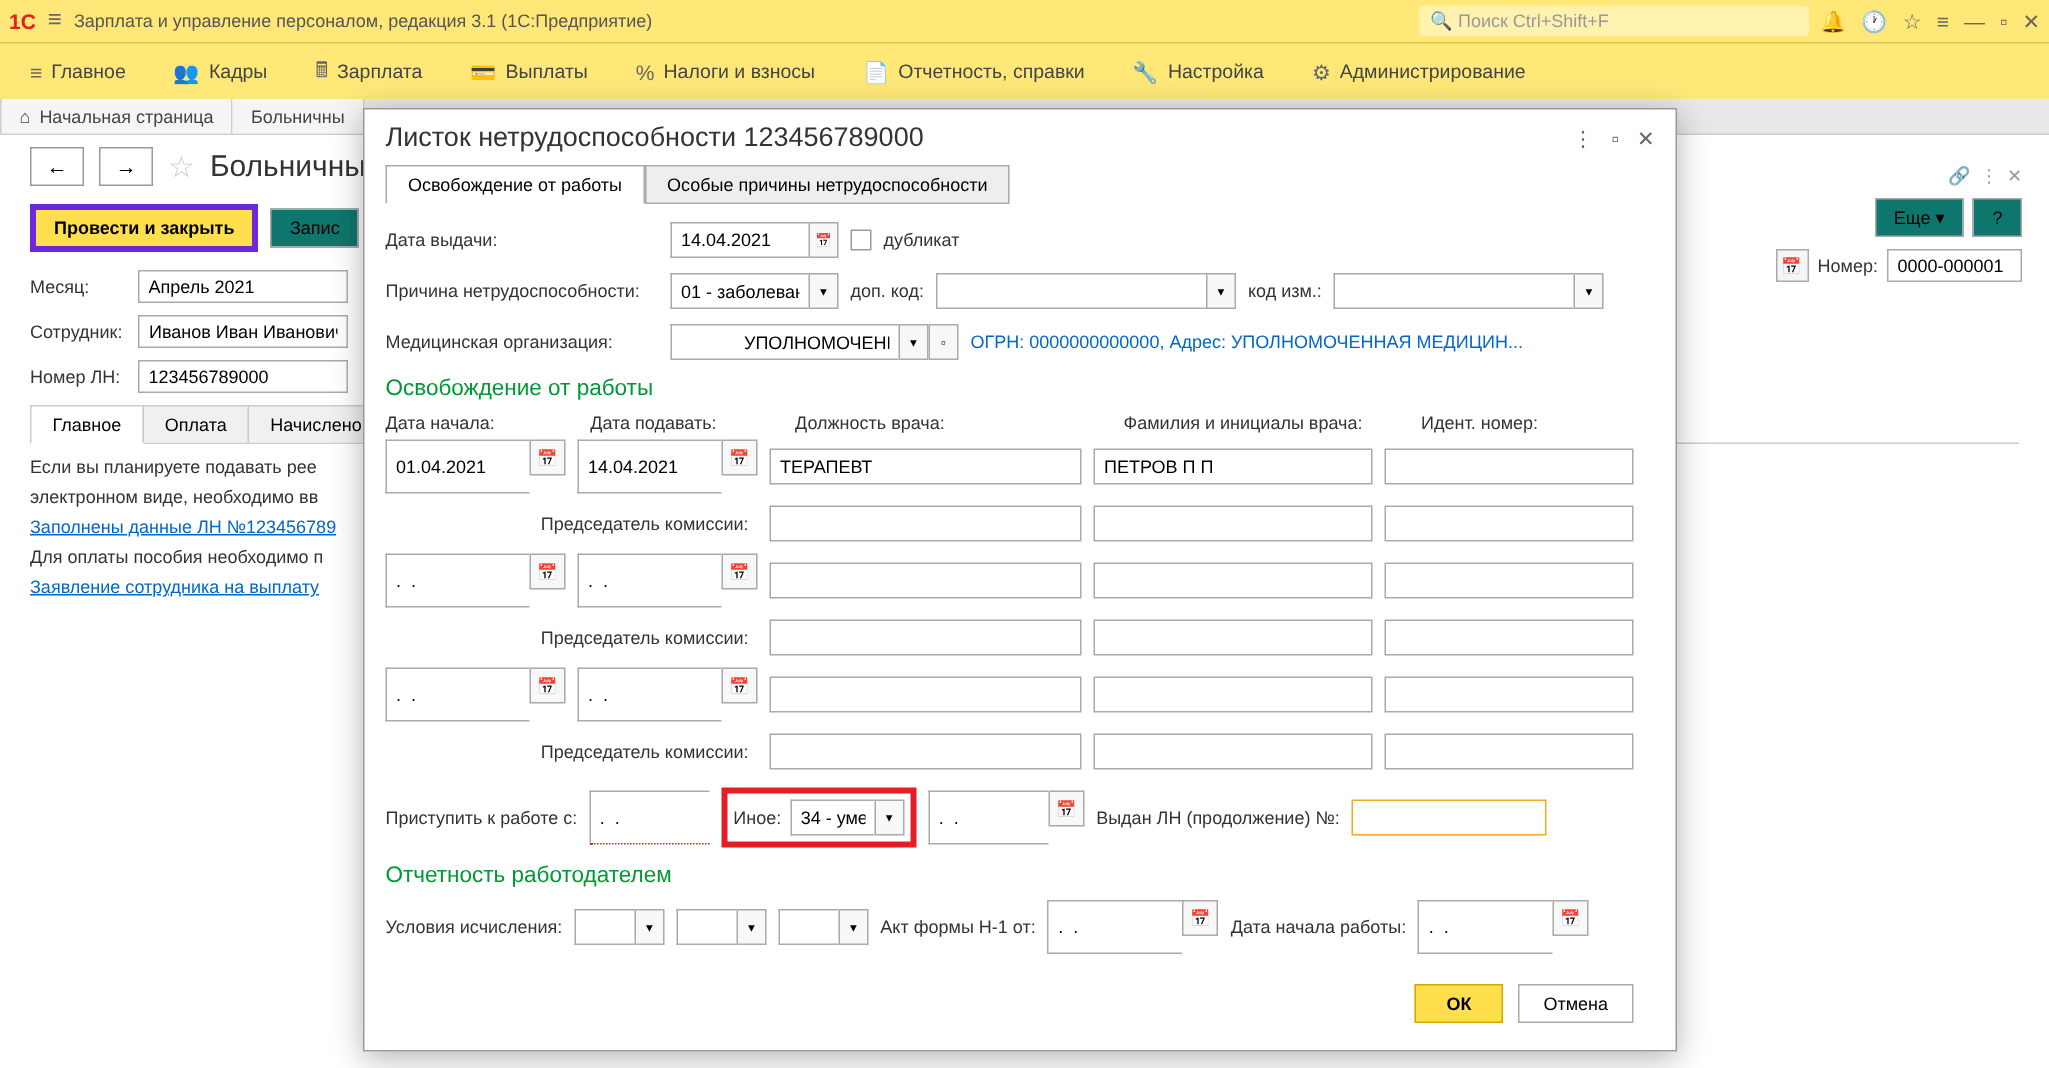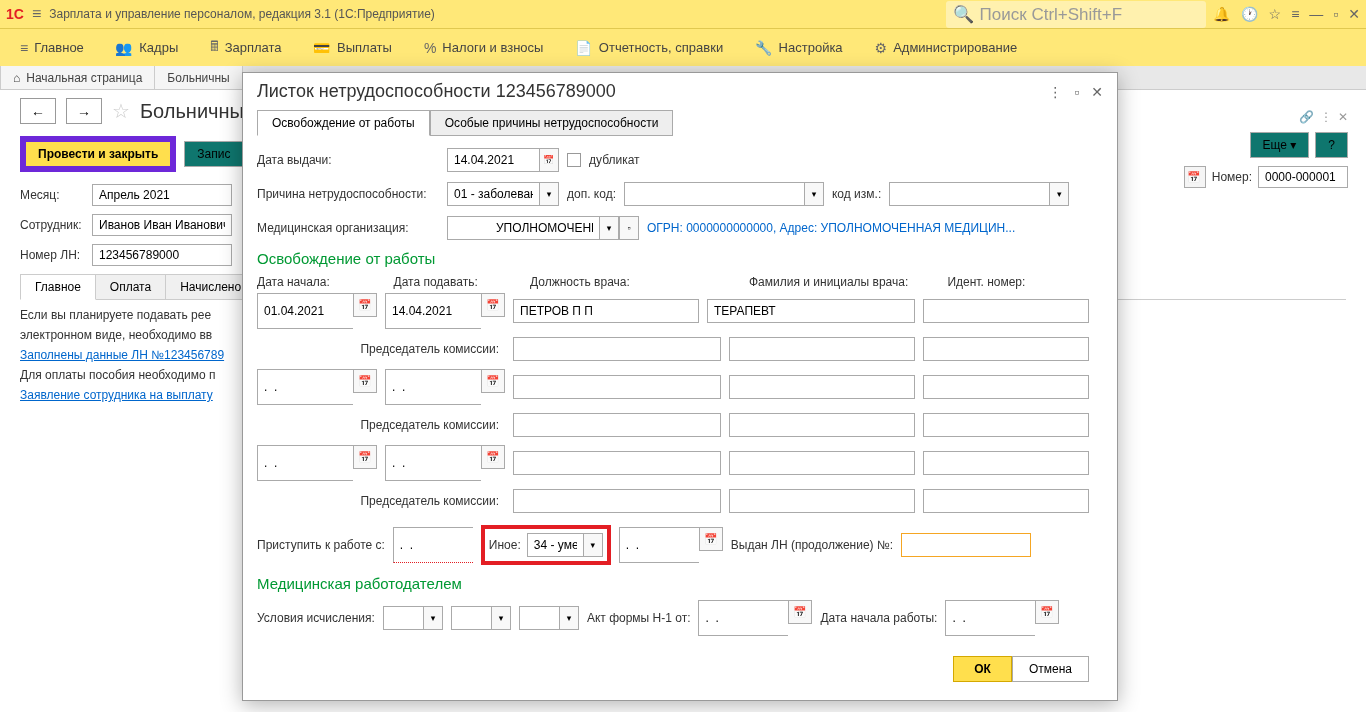--- a/index.html
+++ b/index.html
@@ -2,40 +2,40 @@
 <html><head>
 <meta charset="utf-8">
 <style>
 * { box-sizing: border-box; margin: 0; padding: 0; font-family: Arial, sans-serif; }
 body { background: #fff; font-size: 12px; overflow: hidden; width: 1366px; height: 712px; }
 
 .titlebar { background: #ffe878; height: 28px; display: flex; align-items: center; padding: 0 6px; gap: 8px; }
 .logo-1c { color: #e31e24; font-weight: bold; font-size: 14px; }
 .hamburger { cursor: pointer; font-size: 16px; color: #666; }
 .app-title { color: #555; font-size: 12px; }
-.search-box { margin-left: auto; background: rgba(255,255,255,0.4); border-radius: 3px; padding: 3px 8px; width: 260px; color: #999; font-size: 17px; }
+.search-box { margin-left: auto; background: rgba(255,255,255,0.4); border-radius: 3px; padding: 3px 8px; width: 260px; color: #999; font-size: 12px; }
 .titlebar-icons { display: flex; gap: 10px; color: #666; font-size: 14px; }
 .titlebar-icons span { cursor: pointer; }
 
 .menubar { background: #ffe878; height: 38px; display: flex; align-items: center; padding: 0 20px; gap: 32px; border-top: 1px solid #e0c850; }
 .menu-item { display: flex; align-items: center; gap: 6px; color: #444; font-size: 13px; cursor: pointer; }
 .menu-icon { color: #666; font-size: 14px; }
 
 .tabs-row { background: #e8e8e8; height: 24px; display: flex; align-items: stretch; border-bottom: 1px solid #ccc; }
 .tab { padding: 4px 12px; border-right: 1px solid #ccc; display: flex; align-items: center; gap: 6px; font-size: 12px; color: #444; cursor: pointer; background: #f5f5f5; }
 .tab.first { border-left: 1px solid #ccc; }
 .home-icon { font-size: 12px; }
 
 .page-header { display: flex; align-items: center; padding: 8px 20px; gap: 10px; }
 .nav-btn { border: 1px solid #999; background: #fff; padding: 4px 10px; font-size: 14px; cursor: pointer; }
 .star { color: #ccc; font-size: 20px; }
 .page-title { font-size: 20px; color: #333; font-weight: normal; }
 
 .toolbar { display: flex; align-items: center; padding: 4px 20px; gap: 8px; }
-.btn-primary { background: #ffdf4d; border: 6px solid #6d28d9; padding: 5px 12px; font-size: 12px; font-weight: bold; cursor: pointer; }
+.btn-primary { background: #ffdf4d; border: 4px solid #6d28d9; padding: 5px 12px; font-size: 12px; font-weight: bold; cursor: pointer; }
 .btn { background: #0f766e; border: 1px solid #aaa; padding: 5px 12px; font-size: 12px; cursor: pointer; }
 
 .form-area { padding: 8px 20px; }
 .form-row { display: flex; align-items: center; gap: 8px; margin-bottom: 8px; }
 .form-label { font-size: 12px; color: #333; min-width: 64px; }
 .form-input { border: 1px solid #aaa; padding: 3px 6px; font-size: 12px; background: #fff; height: 22px; }
 .date-btn { border: 1px solid #aaa; background: #f5f5f5; width: 22px; height: 22px; cursor: pointer; font-size: 11px; }
 
 .sub-tabs { display: flex; border-bottom: 1px solid #ccc; margin: 8px 0; }
 .sub-tab { padding: 5px 14px; border: 1px solid #ccc; border-bottom: none; margin-right: -1px; font-size: 12px; cursor: pointer; background: #f0f0f0; }
@@ -76,21 +76,21 @@
 .col-id { width: 166px; }
 .date-cell { display: flex; }
 .date-cell input { border: 1px solid #aaa; border-right: none; padding: 3px 6px; height: 36px; width: 96px; font-size: 12px; }
 .date-cell button { border: 1px solid #aaa; background: #f8f8f8; width: 24px; height: 24px; cursor: pointer; font-size: 11px; }
 .text-cell { border: 1px solid #aaa; height: 24px; padding: 3px 6px; font-size: 12px; }
 .chairman-label { font-size: 12px; color: #333; text-align: right; padding-right: 6px; }
 
 .highlight-box { border: 4px solid #e31e24; padding: 4px; display: inline-flex; align-items: center; gap: 6px; }
 .yellow-input { border: 1px solid #f5a623; height: 24px; width: 130px; padding: 3px 6px; background: #fff; }
 
-.modal-footer { display: flex; justify-content: flex-end; padding: 10px 14px 4px; }
+.modal-footer { display: flex; justify-content: flex-end; gap: 10px; padding: 10px 14px 4px; }
 .btn-ok { background: #ffdf4d; border: 1px solid #d4a800; padding: 5px 20px; font-size: 12px; font-weight: bold; cursor: pointer; }
 .btn-cancel { background: #fff; border: 1px solid #aaa; padding: 5px 16px; font-size: 12px; cursor: pointer; }
 
 .right-panel { position: absolute; right: 18px; top: 110px; display: flex; flex-direction: column; gap: 8px; align-items: flex-end; }
 .right-row { display: flex; align-items: center; gap: 6px; }
 </style>
 </head>
 <body>
 
 <div class="titlebar">
@@ -275,22 +275,22 @@
 
     <div class="grid-row">
       <div class="date-cell col-date">
           <input value="01.04.2021" style="">
           <button>📅</button>
         </div>
       <div class="date-cell col-date">
           <input value="14.04.2021" style="">
           <button>📅</button>
         </div>
+      <input class="text-cell col-pos" value="ТЕРАПЕВТ" style="">
       <input class="text-cell col-name" value="ПЕТРОВ П П" style="">
-      <input class="text-cell col-pos" value="ТЕРАПЕВТ" style="">
       <input class="text-cell col-id" style="">
     </div>
     <div class="grid-row">
       <div style="width:248px" class="chairman-label">Председатель комиссии:</div>
       <input class="text-cell col-pos" style="">
       <input class="text-cell col-name" style="">
       <input class="text-cell col-id" style="">
     </div>
 
     <div class="grid-row">
@@ -346,21 +346,21 @@
         </div>
       </div>
       <div class="date-cell">
           <input style="width: 80px;" value=".  .">
           <button>📅</button>
         </div>
       <span class="m-label">Выдан ЛН (продолжение) №:</span>
       <input class="yellow-input" style="">
     </div>
 
-    <div class="section-title">Медицинская работодателем</div>
+    <div class="section-title">Отчетность работодателем</div>
 
     <div class="m-row">
       <span class="m-label">Условия исчисления:</span>
       <div class="m-select">
           <input class="m-select-input" style="width: 40px;">
           <button class="m-select-btn">▾</button>
         </div>
       <div class="m-select">
           <input class="m-select-input" style="width: 40px;">
           <button class="m-select-btn">▾</button>

